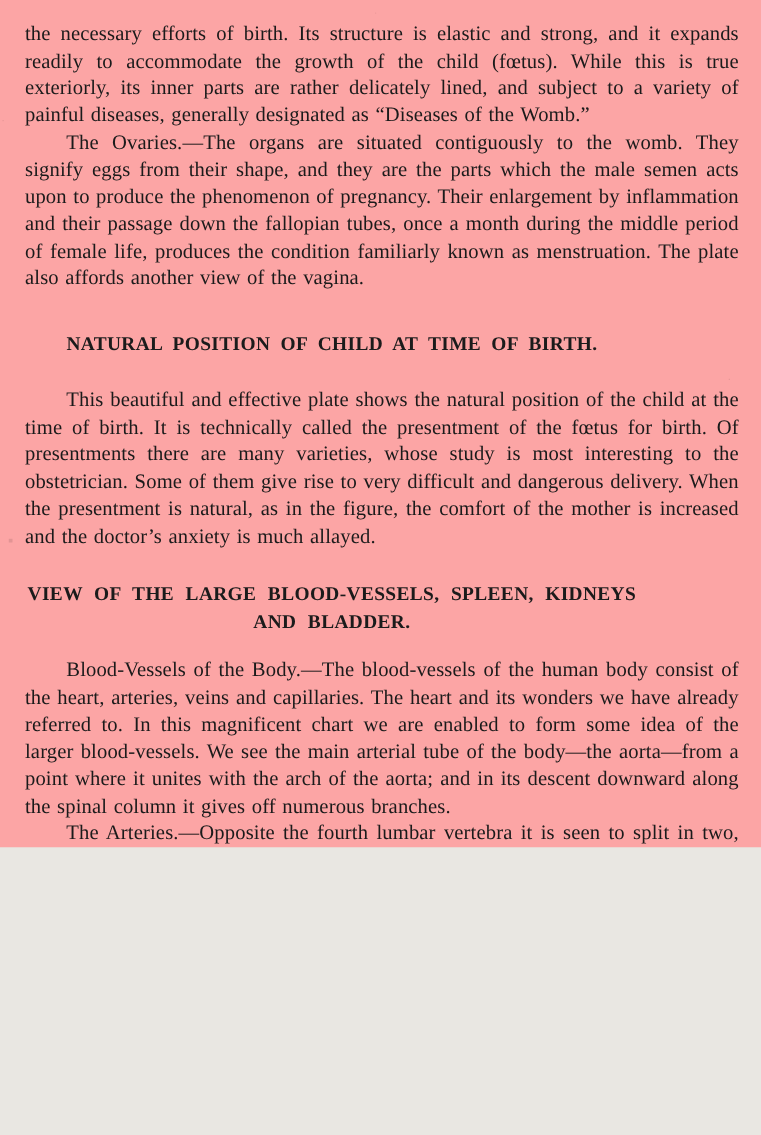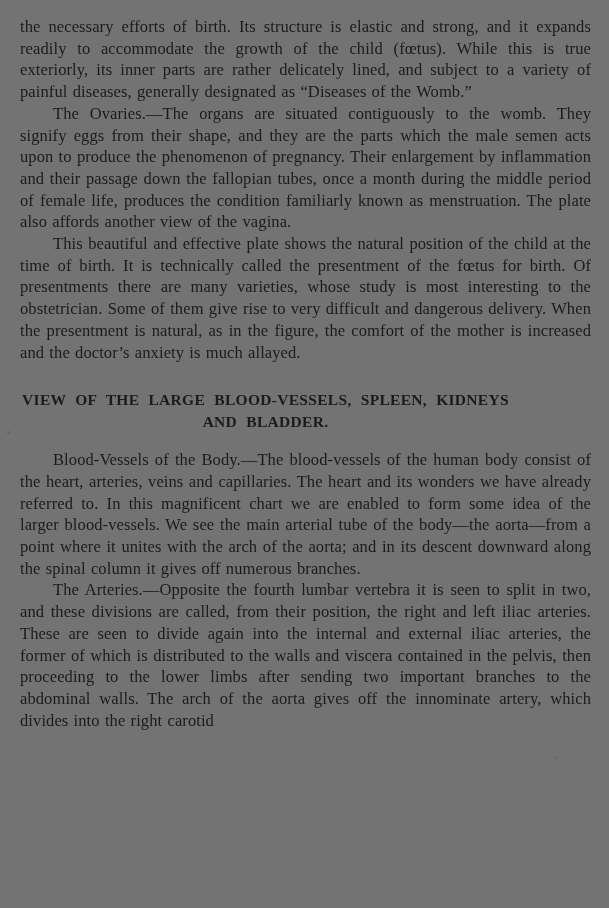--- a/index.html
+++ b/index.html
@@ -1,22 +1,22 @@
 <!DOCTYPE html>
 <html><head>
 <meta charset="utf-8">
 <title>Scanned Book Page</title>
 <style>
   html, body { margin: 0; padding: 0; background: #e9e7e2; }
   .page {
     position: relative;
     width: 609px;
-    height: 908px;
+    height: 678px;
     margin: 0 auto;
-    background: #737373;
+    background: #fca5a5;
     color: #1b1b1b;
     font-family: "Liberation Serif", "DejaVu Serif", serif;
     box-sizing: border-box;
     padding: 16px 18px 0 20px;
     overflow: hidden;
     -webkit-font-smoothing: antialiased;
   }
   .body-para {
     margin: 0;
     font-size: 16.5px;
@@ -61,20 +61,21 @@
 </head>
 <body>
 
 <div class="page">
   <div class="noise"></div>
 
   <p class="body-para no-indent">the necessary efforts of birth. Its structure is elastic and strong, and it expands readily to accommodate the growth of the child (fœtus). While this is true exteriorly, its inner parts are rather delicately lined, and subject to a variety of painful diseases, generally designated as “Diseases of the Womb.”</p>
 
   <p class="body-para"><span class="lead">The Ovaries.</span><span>—The organs are situated contiguously to the womb. They signify eggs from their shape, and they are the parts which the male semen acts upon to produce the phenomenon of pregnancy. Their enlargement by inflammation and their passage down the fallopian tubes, once a month during the middle period of female life, produces the condition familiarly known as menstruation. The plate also affords another view of the vagina.</span></p>
 
+  <h2 class="section-heading heading-natural">NATURAL POSITION OF CHILD AT TIME OF BIRTH.</h2>
 
   <p class="body-para">This beautiful and effective plate shows the natural position of the child at the time of birth. It is technically called the presentment of the fœtus for birth. Of presentments there are many varieties, whose study is most interesting to the obstetrician. Some of them give rise to very difficult and dangerous delivery. When the presentment is natural, as in the figure, the comfort of the mother is increased and the doctor’s anxiety is much allayed.</p>
 
   <h2 class="section-heading heading-vessels">VIEW OF THE LARGE BLOOD-VESSELS, SPLEEN, KIDNEYS AND BLADDER.</h2>
 
   <p class="body-para"><span class="lead">Blood-Vessels of the Body.</span><span>—The blood-vessels of the human body consist of the heart, arteries, veins and capillaries. The heart and its wonders we have already referred to. In this magnificent chart we are enabled to form some idea of the larger blood-vessels. We see the main arterial tube of the body—the aorta—from a point where it unites with the arch of the aorta; and in its descent downward along the spinal column it gives off numerous branches.</span></p>
 
   <p class="body-para"><span class="lead">The Arteries.</span><span>—Opposite the fourth lumbar vertebra it is seen to split in two, and these divisions are called, from their position, the right and left iliac arteries. These are seen to divide again into the internal and external iliac arteries, the former of which is distributed to the walls and viscera contained in the pelvis, then proceeding to the lower limbs after sending two important branches to the abdominal walls. The arch of the aorta gives off the innominate artery, which divides into the right carotid</span></p>
 </div>
 

